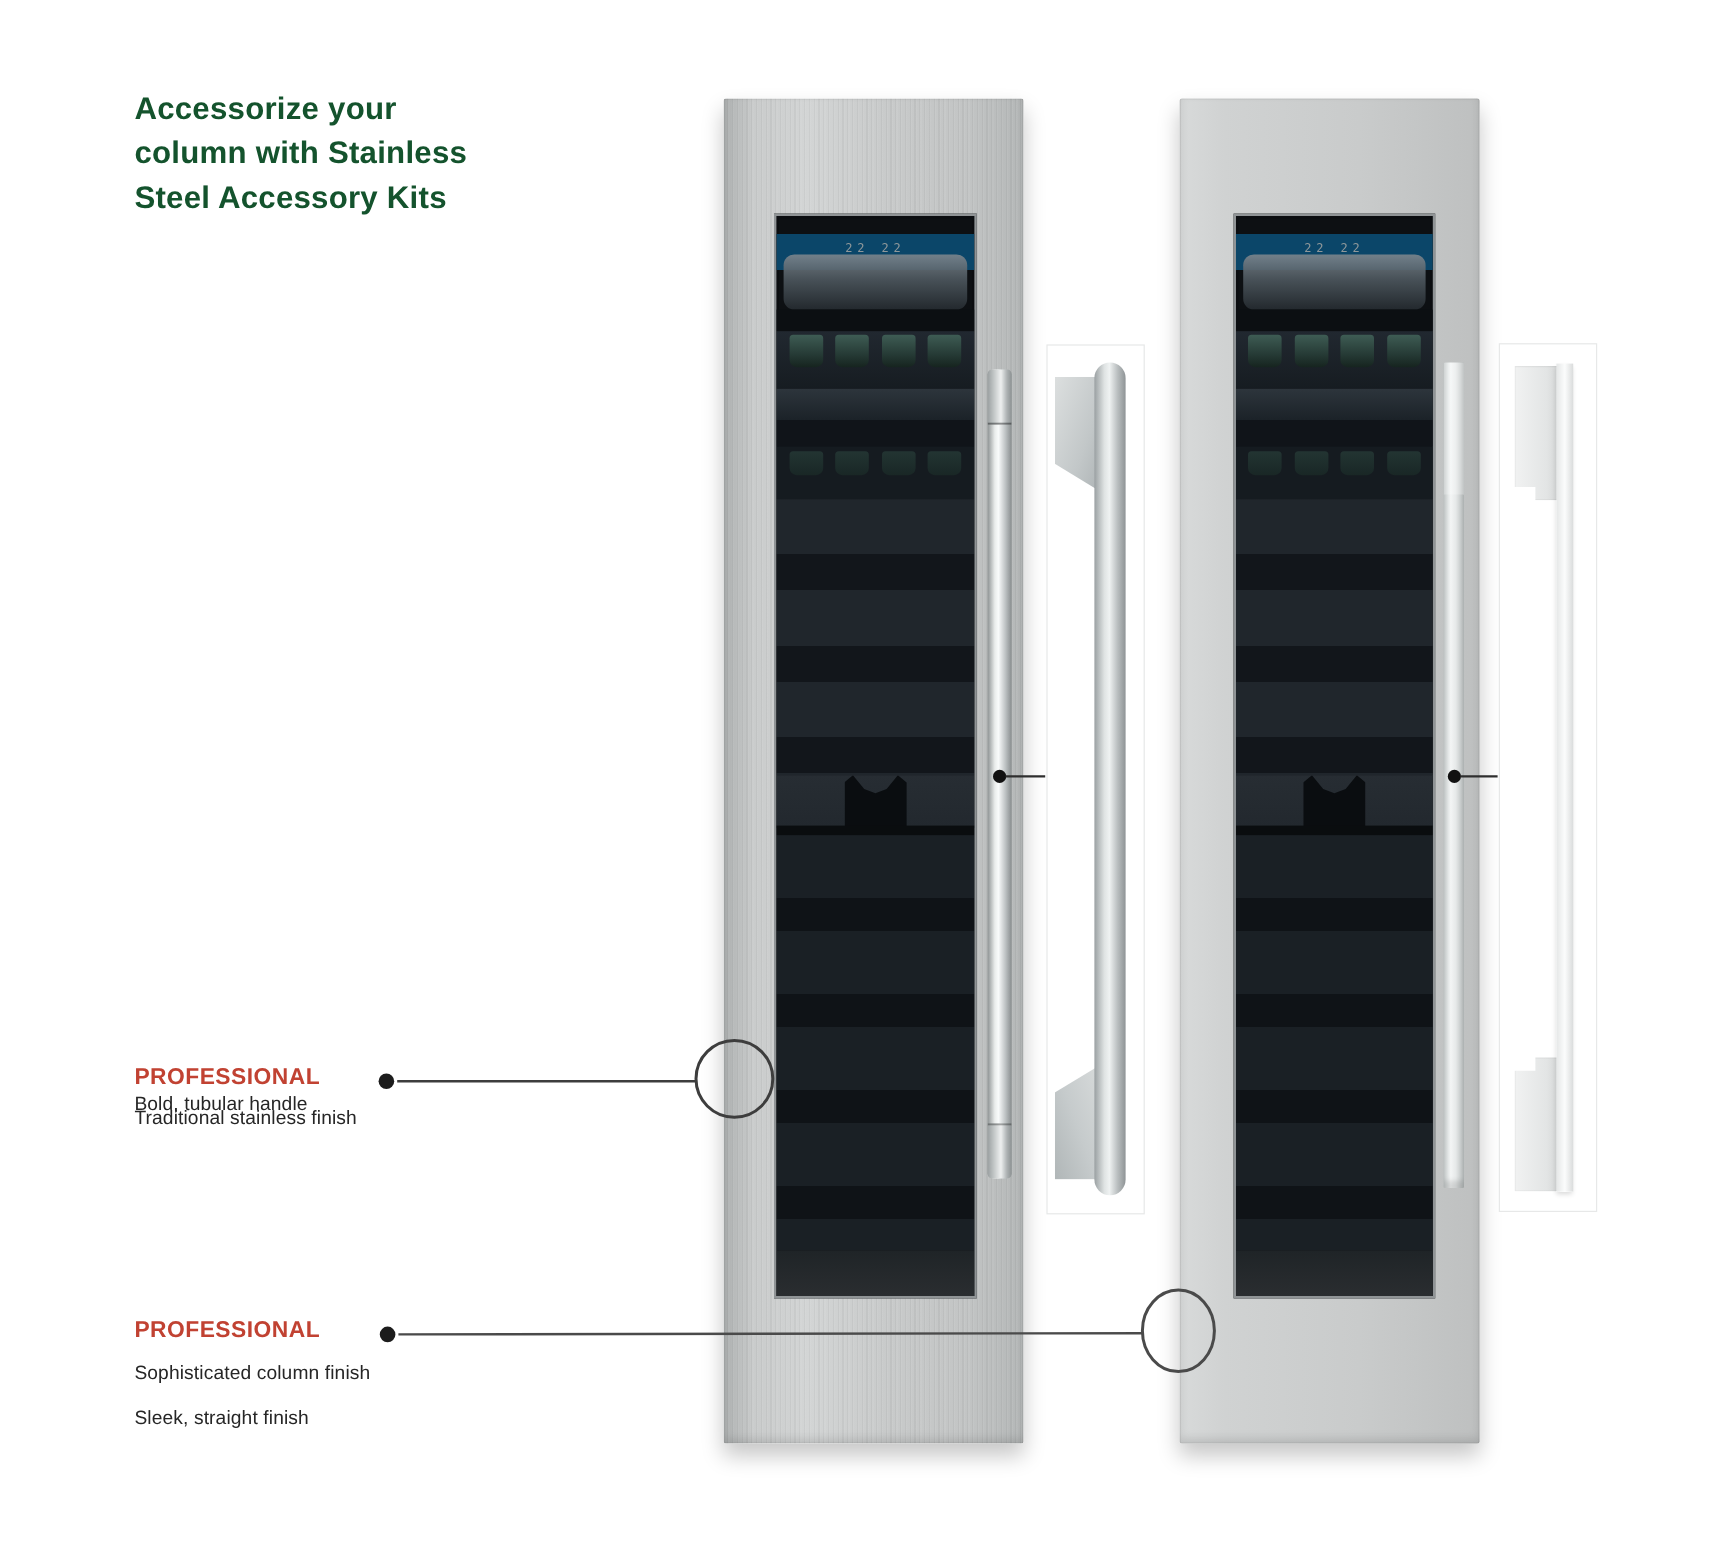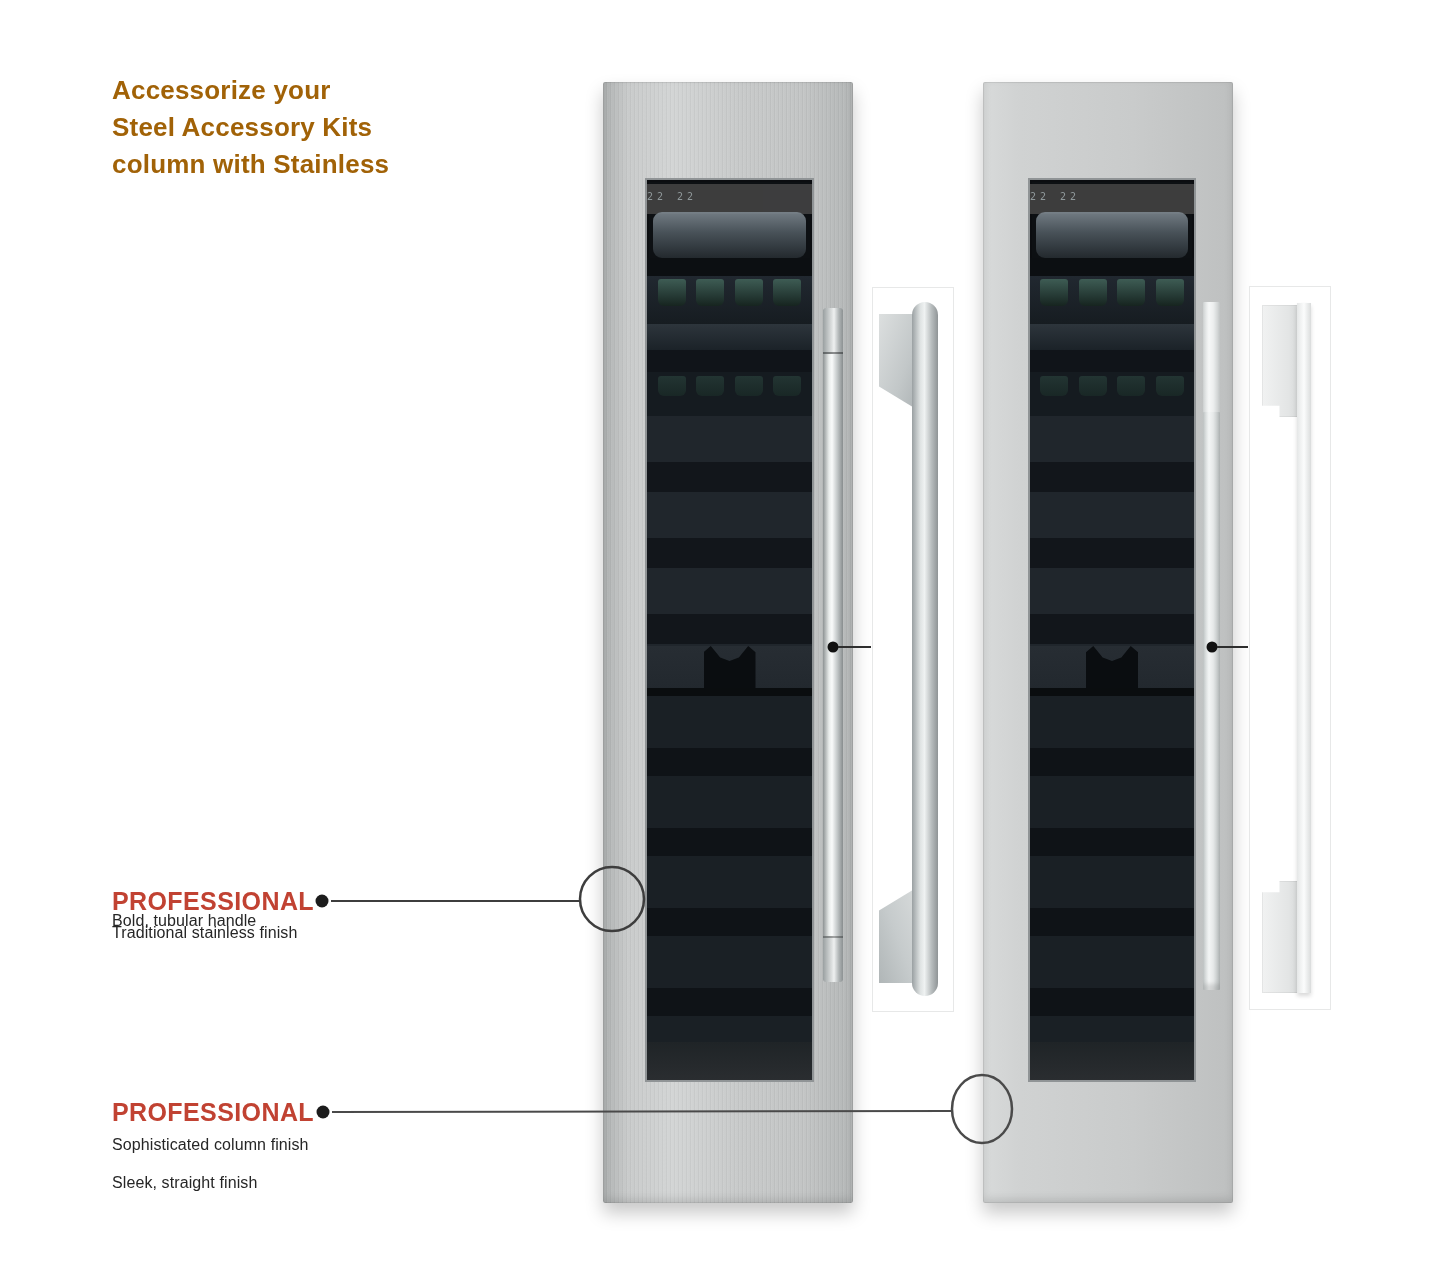--- a/index.html
+++ b/index.html
@@ -1,22 +1,22 @@
 <!DOCTYPE html>
 <html><head>
 <meta charset="utf-8">
 <style>
   html,body{margin:0;padding:0;background:#ffffff;}
   body{width:1445px;height:1284px;overflow:hidden;font-family:"Liberation Sans",sans-serif;}
   #stage{position:relative;width:1445px;height:1284px;background:#ffffff;}
 
   
-  .heading{position:absolute;left:112px;top:72px;width:340px;color:#a16207;
+  .heading{position:absolute;left:112px;top:72px;width:340px;color:#14532d;
            font-size:26px;font-weight:bold;line-height:37px;letter-spacing:.2px;}
-  .callout-label{position:absolute;left:112px;color:#C14232;font-size:25px;
+  .callout-label{position:absolute;left:112px;color:#C14232;font-size:19px;
                  font-weight:bold;letter-spacing:.4px;}
   .feature-line{position:absolute;left:112px;color:#262626;font-size:16px;letter-spacing:.1px;}
   .prof-label{top:887px;} .prof-f1{top:924px;} .prof-f2{top:912px;text-align:right;}
   .trans-label{top:1098px;} .trans-f1{top:1136px;} .trans-f2{top:1174px;}
 
   
   .column{position:absolute;top:82px;width:250px;height:1121px;border-radius:2px;
           box-shadow:0 10px 18px rgba(0,0,0,.22), inset 0 0 0 1px rgba(0,0,0,.07), inset 0 -4px 8px rgba(0,0,0,.12);}
   .column.professional{left:603px;
     background:
@@ -25,23 +25,23 @@
   .column.transitional{left:983px;
     background:linear-gradient(90deg,#d8dada 0%,#d0d2d2 15%,#c9cbcb 60%,#bec0c0 100%);}
 
   
   .glass{position:absolute;top:96px;height:900px;border:2px solid #90؜9496;border:2px solid #909496;
          background:#0d1013;box-shadow:inset 0 0 0 2px #0b0d10;overflow:hidden;}
   .column.professional .glass{left:42px;width:165px;}
   .column.transitional .glass{left:45px;width:164px;}
   .glass > div{position:absolute;left:0;right:0;}
 
-  .g-display{top:4px;height:30px;background:#404040;color:#97a0a2;
+  .g-display{top:15px;height:30px;background:#0c4a6e;color:#97a0a2;
              font-family:"DejaVu Sans Mono",monospace;font-size:10px;letter-spacing:4px;
-             line-height:26px;opacity:.95;}
+             text-align:center;line-height:26px;opacity:.95;}
   .g-glow{top:32px;left:6px !important;right:6px !important;height:46px;border-radius:9px;
           background:linear-gradient(180deg,#7b858d 0%,#4d575e 45%,#252b30 100%);opacity:.92;}
   .g-gap1{top:78px;height:18px;background:#0c0f12;}
   .g-row1{top:96px;height:48px;background:linear-gradient(180deg,#212830 0%,#161c21 100%);
           display:flex;justify-content:space-evenly;align-items:flex-start;padding-top:3px;box-sizing:border-box;}
   .g-row1 i,.g-row2 i{display:block;width:28px;border-radius:3px 3px 6px 6px;
           background:linear-gradient(180deg,#3e5c54 0%,#243833 65%,#16241f 100%);}
   .g-row1 i{height:27px;}
   .g-shelf1{top:144px;height:26px;background:linear-gradient(180deg,#2d353c 0%,#1b2228 100%);}
   .g-gap2{top:170px;height:22px;background:#101419;}
@@ -181,22 +181,22 @@
 
     <circle cx="833" cy="647" r="5.5" fill="#111111"></circle>
     <line x1="838" y1="647" x2="871" y2="647" stroke="#2e2e2e" stroke-width="2"></line>
 
     <circle cx="1212" cy="647" r="5.5" fill="#111111"></circle>
     <line x1="1217" y1="647" x2="1248" y2="647" stroke="#2e2e2e" stroke-width="2"></line>
   </svg>
 
   <div class="heading">
     <div>Accessorize your</div>
+    <div>column with Stainless</div>
     <div>Steel Accessory Kits</div>
-    <div>column with Stainless</div>
   </div>
 
   <div class="callout-label prof-label">PROFESSIONAL</div>
   <div class="feature-line prof-f1">Traditional stainless finish</div>
   <div class="feature-line prof-f2">Bold, tubular handle</div>
 
   <div class="callout-label trans-label">PROFESSIONAL</div>
   <div class="feature-line trans-f1">Sophisticated column finish</div>
   <div class="feature-line trans-f2">Sleek, straight finish</div>
 

